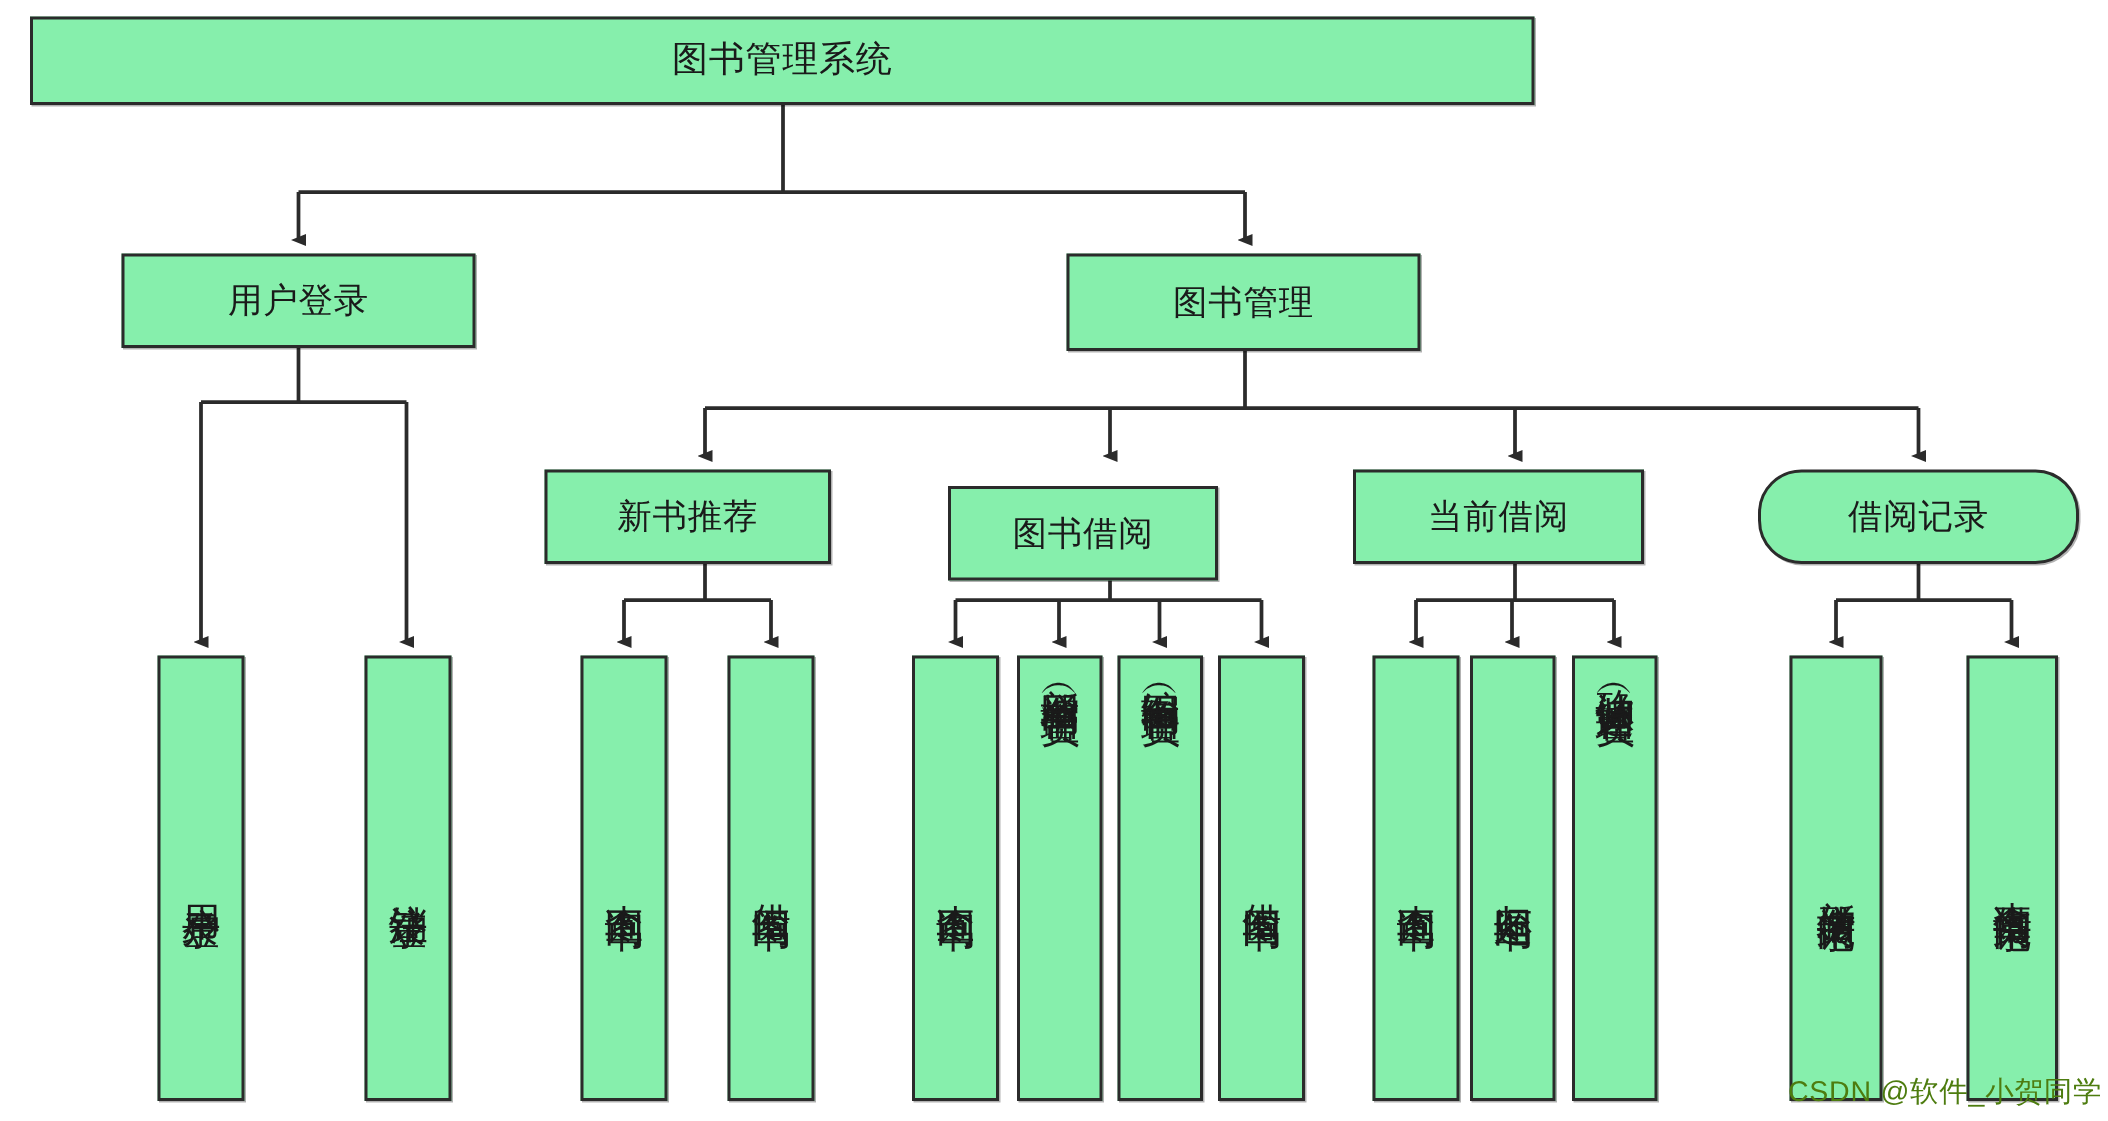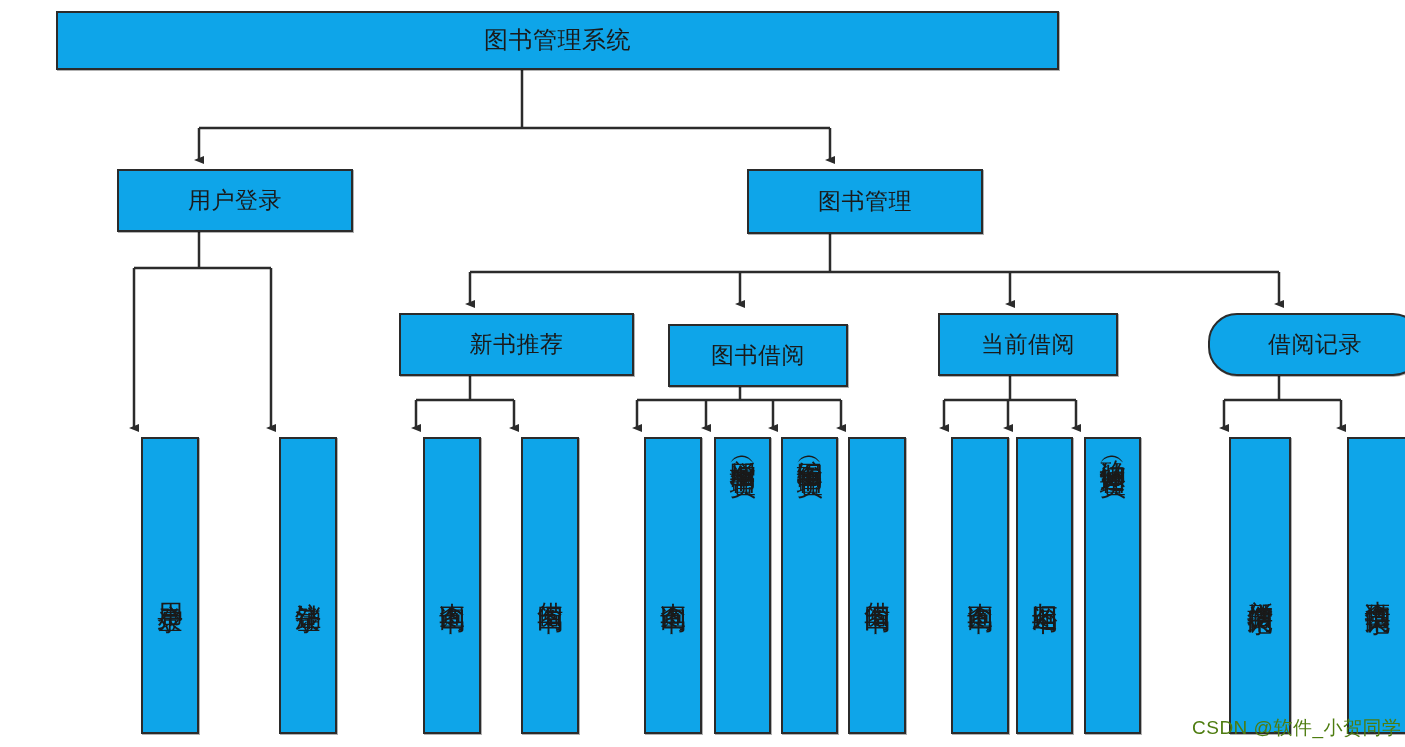--- a/index.html
+++ b/index.html
@@ -22,28 +22,27 @@
     position: absolute;
     left: 0;
     top: 0;
     width: 1405px;
     height: 747px;
     pointer-events: none;
   }
   .node {
     position: absolute;
     box-sizing: border-box;
-    background: #0ea5e9;
+    background: #86efac;
     border: 2px solid #2b2b2b;
     display: flex;
     align-items: center;
     justify-content: center;
     color: #1a1a1a;
     box-shadow: 1px 1px 0 rgba(0,0,0,0.30);
-    margin-left: 36px;
   }
   .node .label {
     display: block;
     text-align: center;
     line-height: 1.18;
     letter-spacing: 0.5px;
   }
   
   .node.h .label {
     font-size: 23px;
@@ -144,29 +143,29 @@
   </div>
 
   <div class="node h" style="left:81px; top:169px; width:236px; height:63px;">
     <span class="label">用户登录</span>
   </div>
 
   <div class="node h" style="left:711px; top:169px; width:236px; height:65px;">
     <span class="label">图书管理</span>
   </div>
 
-  <div class="node h" style="left:363px; top:313px; width:235px; height:63px;">
+  <div class="node h" style="left:363px; top:313px; width:191px; height:63px;">
     <span class="label">新书推荐</span>
   </div>
 
   <div class="node h" style="left:632px; top:324px; width:180px; height:63px;">
     <span class="label">图书借阅</span>
   </div>
 
-  <div class="node h" style="left:902px; top:313px; width:180px; height:63px;">
+  <div class="node h" style="left:902px; top:313px; width:194px; height:63px;">
     <span class="label">当前借阅</span>
   </div>
 
   <div class="node h" style="left:1172px; top:313px; width:214px; height:63px;border-radius:29px;">
     <span class="label">借阅记录</span>
   </div>
 
   <div class="node v center" style="left:105px; top:437px; width:58px; height:297px;">
     <span class="label">用户登录</span>
   </div>

